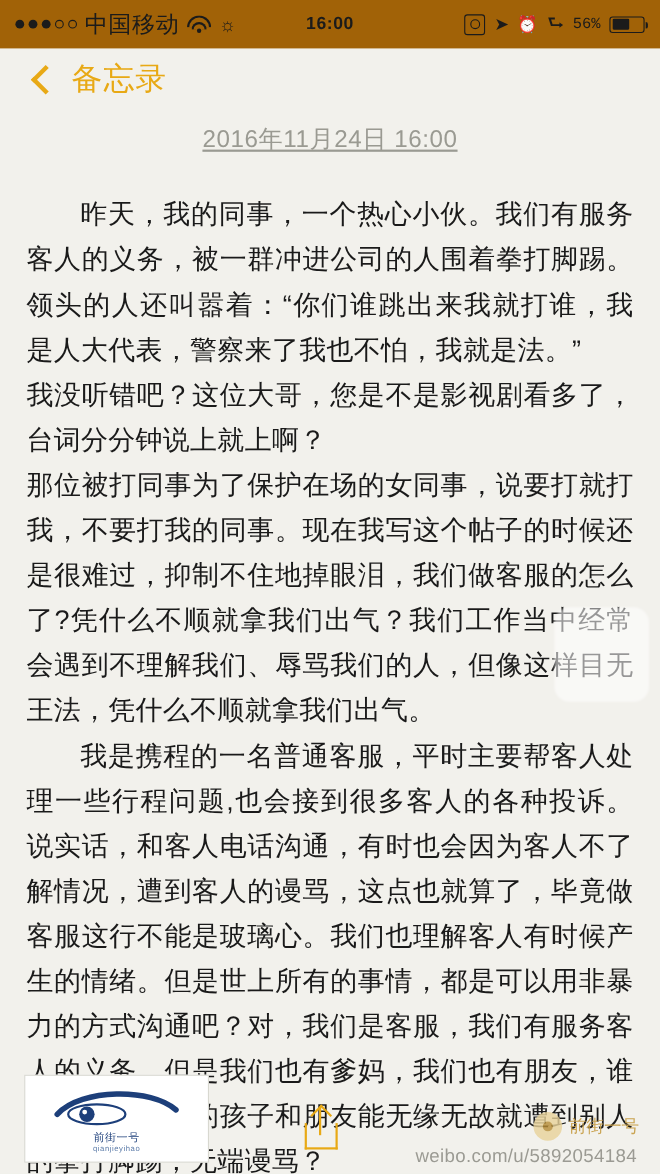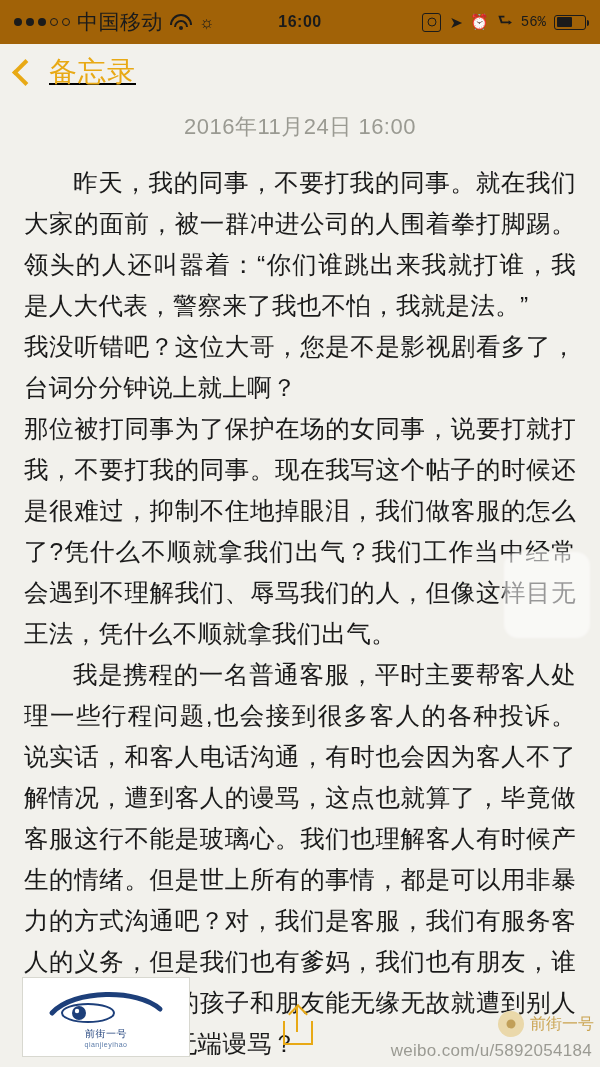--- a/index.html
+++ b/index.html
@@ -107,23 +107,22 @@
   }
   .batt > span {
     display: block; height: 100%; background: #1b1b1b; border-radius: 1px;
   }
 
   
   .navbar {
     height: 56px;
     display: flex;
     align-items: center;
-    padding-left: 12px;
-    box-sizing: border-box;
-    text-decoration: underline;
+    padding-left: 28px;
+    box-sizing: border-box;
   }
   .back-chevron {
     width: 15px; height: 15px;
     border-left: 4px solid #e8a915;
     border-bottom: 4px solid #e8a915;
     transform: rotate(45deg);
     margin-right: 14px;
     margin-left: 4px;
   }
   .nav-title {
@@ -134,22 +133,23 @@
 
   
   .note {
     padding: 0 24px;
     box-sizing: border-box;
   }
   .note-date {
     text-align: center;
     color: #9a9a92;
     font-size: 22px;
-    margin: 12px 0 20px 0;
+    margin: 12px 0 33px 0;
     letter-spacing: 0.5px;
+    text-decoration: underline;
   }
   .note-body p {
     margin: 0 0 0 0;
     font-size: 24.5px;
     line-height: 41px;
     color: #1a1a1a;
     text-align: justify;
     letter-spacing: 0.3px;
   }
   .note-body p.indent { text-indent: 2em; }
@@ -163,21 +163,21 @@
     width: 86px;
     height: 86px;
     border-radius: 14px;
     background: rgba(255,255,255,0.55);
     filter: blur(1px);
   }
 
   
   .bottom {
     position: absolute;
-    left: 0; right: 0; bottom: 0;
+    left: 0; right: 13px; bottom: 0;
     height: 92px;
     text-decoration: underline;
   }
   .logo-card {
     position: absolute;
     left: 22px; bottom: 10px;
     width: 166px; height: 78px;
     background: #fff;
     border: 1px solid #d8d8d0;
     display: flex;
@@ -287,21 +287,21 @@
   </div>
 
   <div class="navbar">
     <span class="back-chevron"></span>
     <span class="nav-title">备忘录</span>
   </div>
 
   <div class="note">
     <div class="note-date">2016年11月24日 16:00</div>
     <div class="note-body">
-      <p class="indent">昨天，我的同事，不要打我的同事。就在我们大家的面前，被一群冲进公司的人围着拳打脚踢。领头的人还叫嚣着：“你们谁跳出来我就打谁，我是人大代表，警察来了我也不怕，我就是法。”</p>
+      <p class="indent">昨天，我的同事，一个热心小伙。我们有服务客人的义务，被一群冲进公司的人围着拳打脚踢。领头的人还叫嚣着：“你们谁跳出来我就打谁，我是人大代表，警察来了我也不怕，我就是法。”</p>
       <p class="gap">我没听错吧？这位大哥，您是不是影视剧看多了，台词分分钟说上就上啊？</p>
       <p>那位被打同事为了保护在场的女同事，说要打就打我，不要打我的同事。现在我写这个帖子的时候还是很难过，抑制不住地掉眼泪，我们做客服的怎么了?凭什么不顺就拿我们出气？我们工作当中经常会遇到不理解我们、辱骂我们的人，但像这样目无王法，凭什么不顺就拿我们出气。</p>
       <p class="indent">我是携程的一名普通客服，平时主要帮客人处理一些行程问题,也会接到很多客人的各种投诉。说实话，和客人电话沟通，有时也会因为客人不了解情况，遭到客人的谩骂，这点也就算了，毕竟做客服这行不能是玻璃心。我们也理解客人有时候产生的情绪。但是世上所有的事情，都是可以用非暴力的方式沟通吧？对，我们是客服，我们有服务客人的义务，但是我们也有爹妈，我们也有朋友，谁愿意看到自己的孩子和朋友能无缘无故就遭到别人的拳打脚踢，无端谩骂？</p>
     </div>
   </div>
 
   <div class="blob"></div>
 
   <div class="bottom">
 

